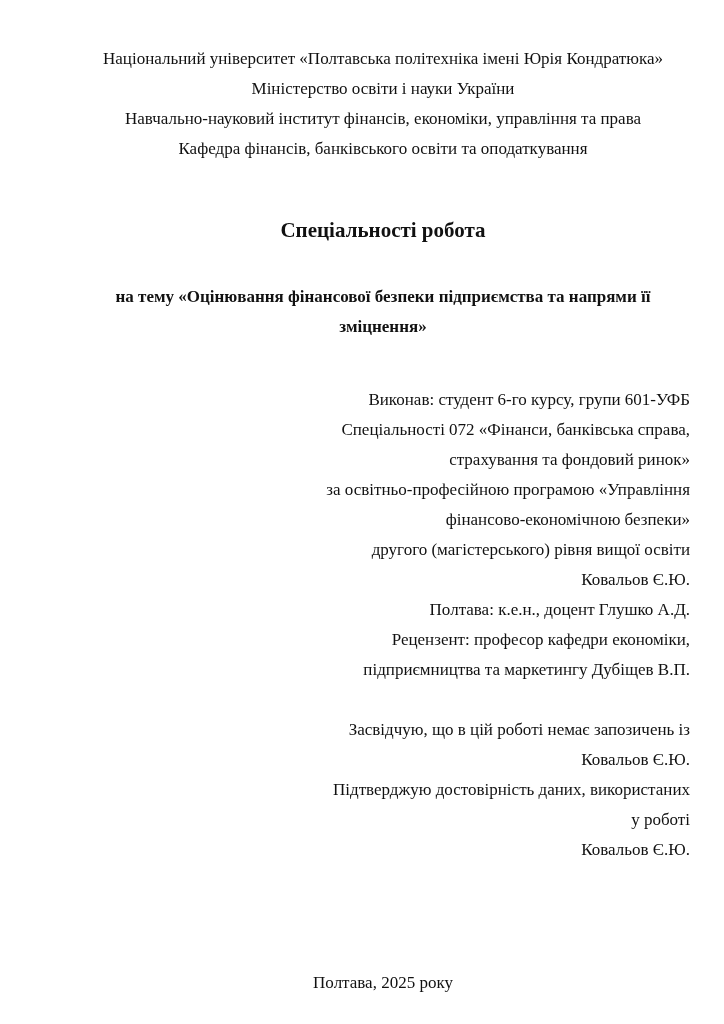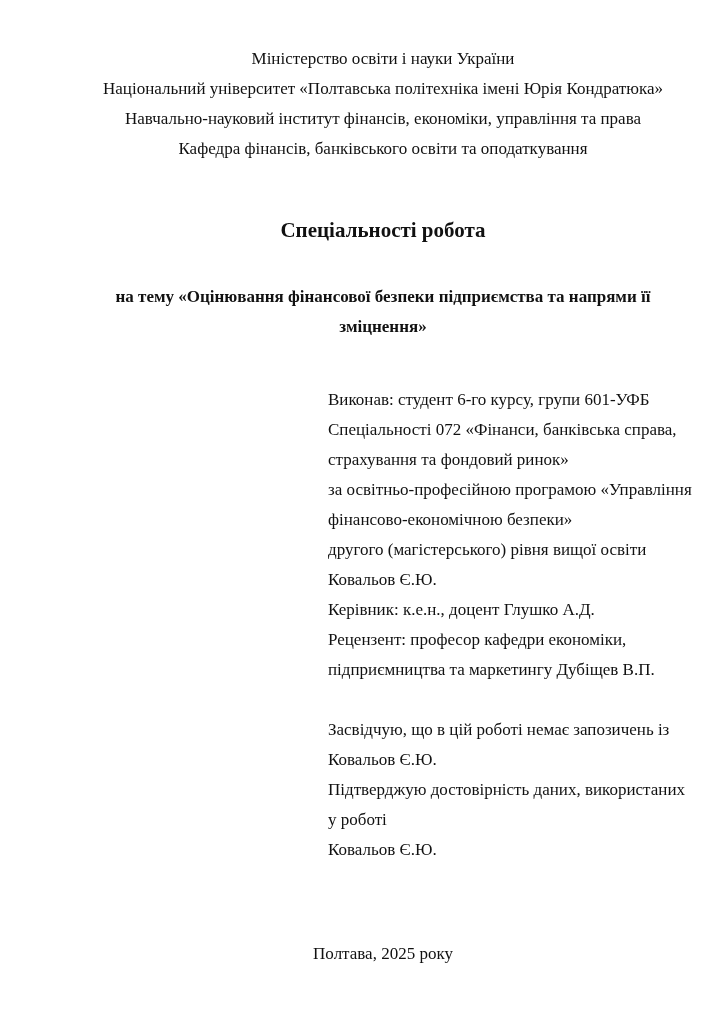--- a/index.html
+++ b/index.html
@@ -37,53 +37,52 @@
     line-height: 32px;
     font-size: 21px;
     font-weight: bold;
   }
   .topic-block { top: 282px; }
   .topic-block .line { font-weight: bold; }
   .details-block {
     top: 385px;
     left: 300px;
     width: 390px;
-    text-align: left;
-    margin-left: 28px;
+    text-align: right;
   }
-  .footer-block { top: 939px; }
+  .footer-block { top: 968px; }
 </style>
 </head>
 <body>
 
 <div class="page">
 
   <div class="block centered-block header-block">
+    <div class="line">Національний університет «Полтавська політехніка імені Юрія Кондратюка»</div>
     <div class="line">Міністерство освіти і науки України</div>
-    <div class="line">Національний університет «Полтавська політехніка імені Юрія Кондратюка»</div>
     <div class="line">Навчально-науковий інститут фінансів, економіки, управління та права</div>
     <div class="line">Кафедра фінансів, банківського освіти та оподаткування</div>
   </div>
 
   <div class="block centered-block title-block">Спеціальності робота</div>
 
   <div class="block centered-block topic-block">
     <div class="line">на тему «Оцінювання фінансової безпеки підприємства та напрями її</div>
     <div class="line">зміцнення»</div>
   </div>
 
   <div class="block details-block">
     <div class="line">Виконав: студент 6-го курсу, групи 601-УФБ</div>
     <div class="line">Спеціальності 072 «Фінанси, банківська справа,</div>
     <div class="line">страхування та фондовий ринок»</div>
     <div class="line">за освітньо-професійною програмою «Управління</div>
     <div class="line">фінансово-економічною безпеки»</div>
     <div class="line">другого (магістерського) рівня вищої освіти</div>
     <div class="line">Ковальов Є.Ю.</div>
-    <div class="line">Керівник: к.е.н., доцент Глушко А.Д.</div>
+    <div class="line">Полтава: к.е.н., доцент Глушко А.Д.</div>
     <div class="line">Рецензент: професор кафедри економіки,</div>
     <div class="line">підприємництва та маркетингу Дубіщев В.П.</div>
     <div class="line"></div>
     <div class="line">Засвідчую, що в цій роботі немає запозичень із</div>
     <div class="line">Ковальов Є.Ю.</div>
     <div class="line">Підтверджую достовірність даних, використаних</div>
     <div class="line">у роботі</div>
     <div class="line">Ковальов Є.Ю.</div>
   </div>
 

